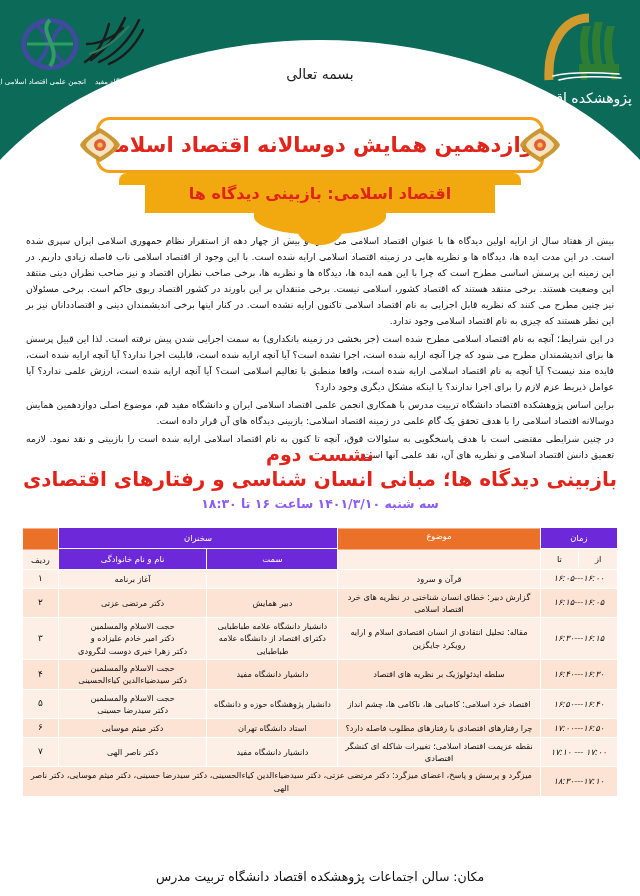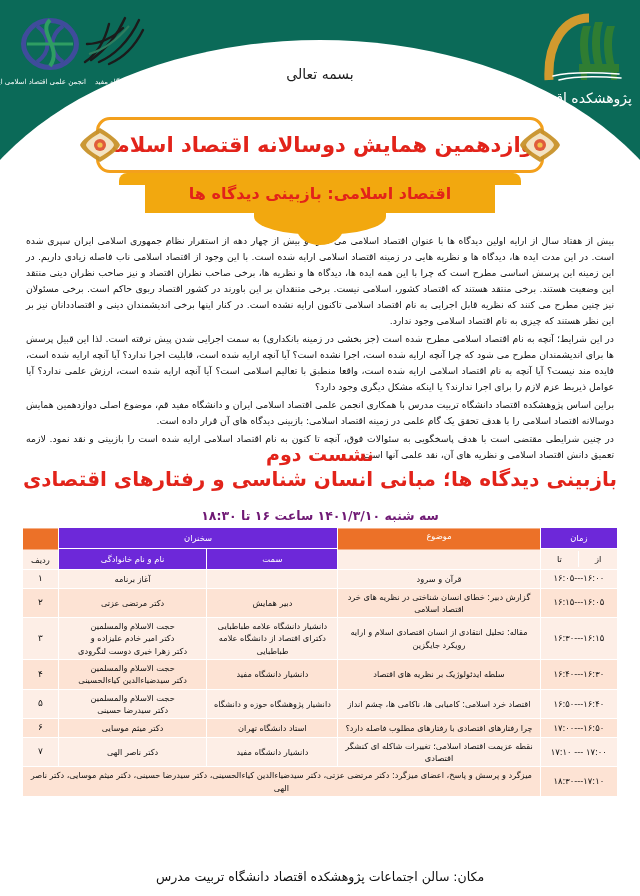--- a/index.html
+++ b/index.html
@@ -202,24 +202,24 @@
     line-height: 1.15;
   }
   .session-title {
     color: #e2231a;
     font-size: 20px;
     font-weight: bold;
     line-height: 1.25;
     margin-top: 1px;
   }
   .session-date {
-    color: #701a75;
+    color: #8b5cf6;
     font-size: 12.5px;
     font-weight: bold;
-    margin-top: 16px;
+    margin-top: 4px;
   }
 
   
   .table-wrap {
     position: absolute;
     top: 527px;
     left: 22px;
     width: 596px;
   }
   table.schedule {
@@ -241,21 +241,21 @@
   table.schedule thead th {
     background: #6d28d9;
     color: #ffffff;
     font-weight: normal;
     font-size: 8.4px;
     height: 16px;
   }
   table.schedule tbody tr.odd td  { background: #fde3d4; }
   table.schedule tbody tr.even td { background: #fdeee6; }
   table.schedule tbody td.c-index { font-size: 9px; }
-  table.schedule tbody td.c-time  { font-size: 8.4px; white-space: nowrap; }
+  table.schedule tbody td.c-time  { font-size: 8.4px; white-space: nowrap; font-style: italic; }
   table.schedule td.c-subject { text-align: center; }
   table.schedule tr.panel td {
     text-align: center;
   }
   .cell-lines span { display: block; }
 
   
   .venue {
     position: absolute;
     bottom: 12px;

